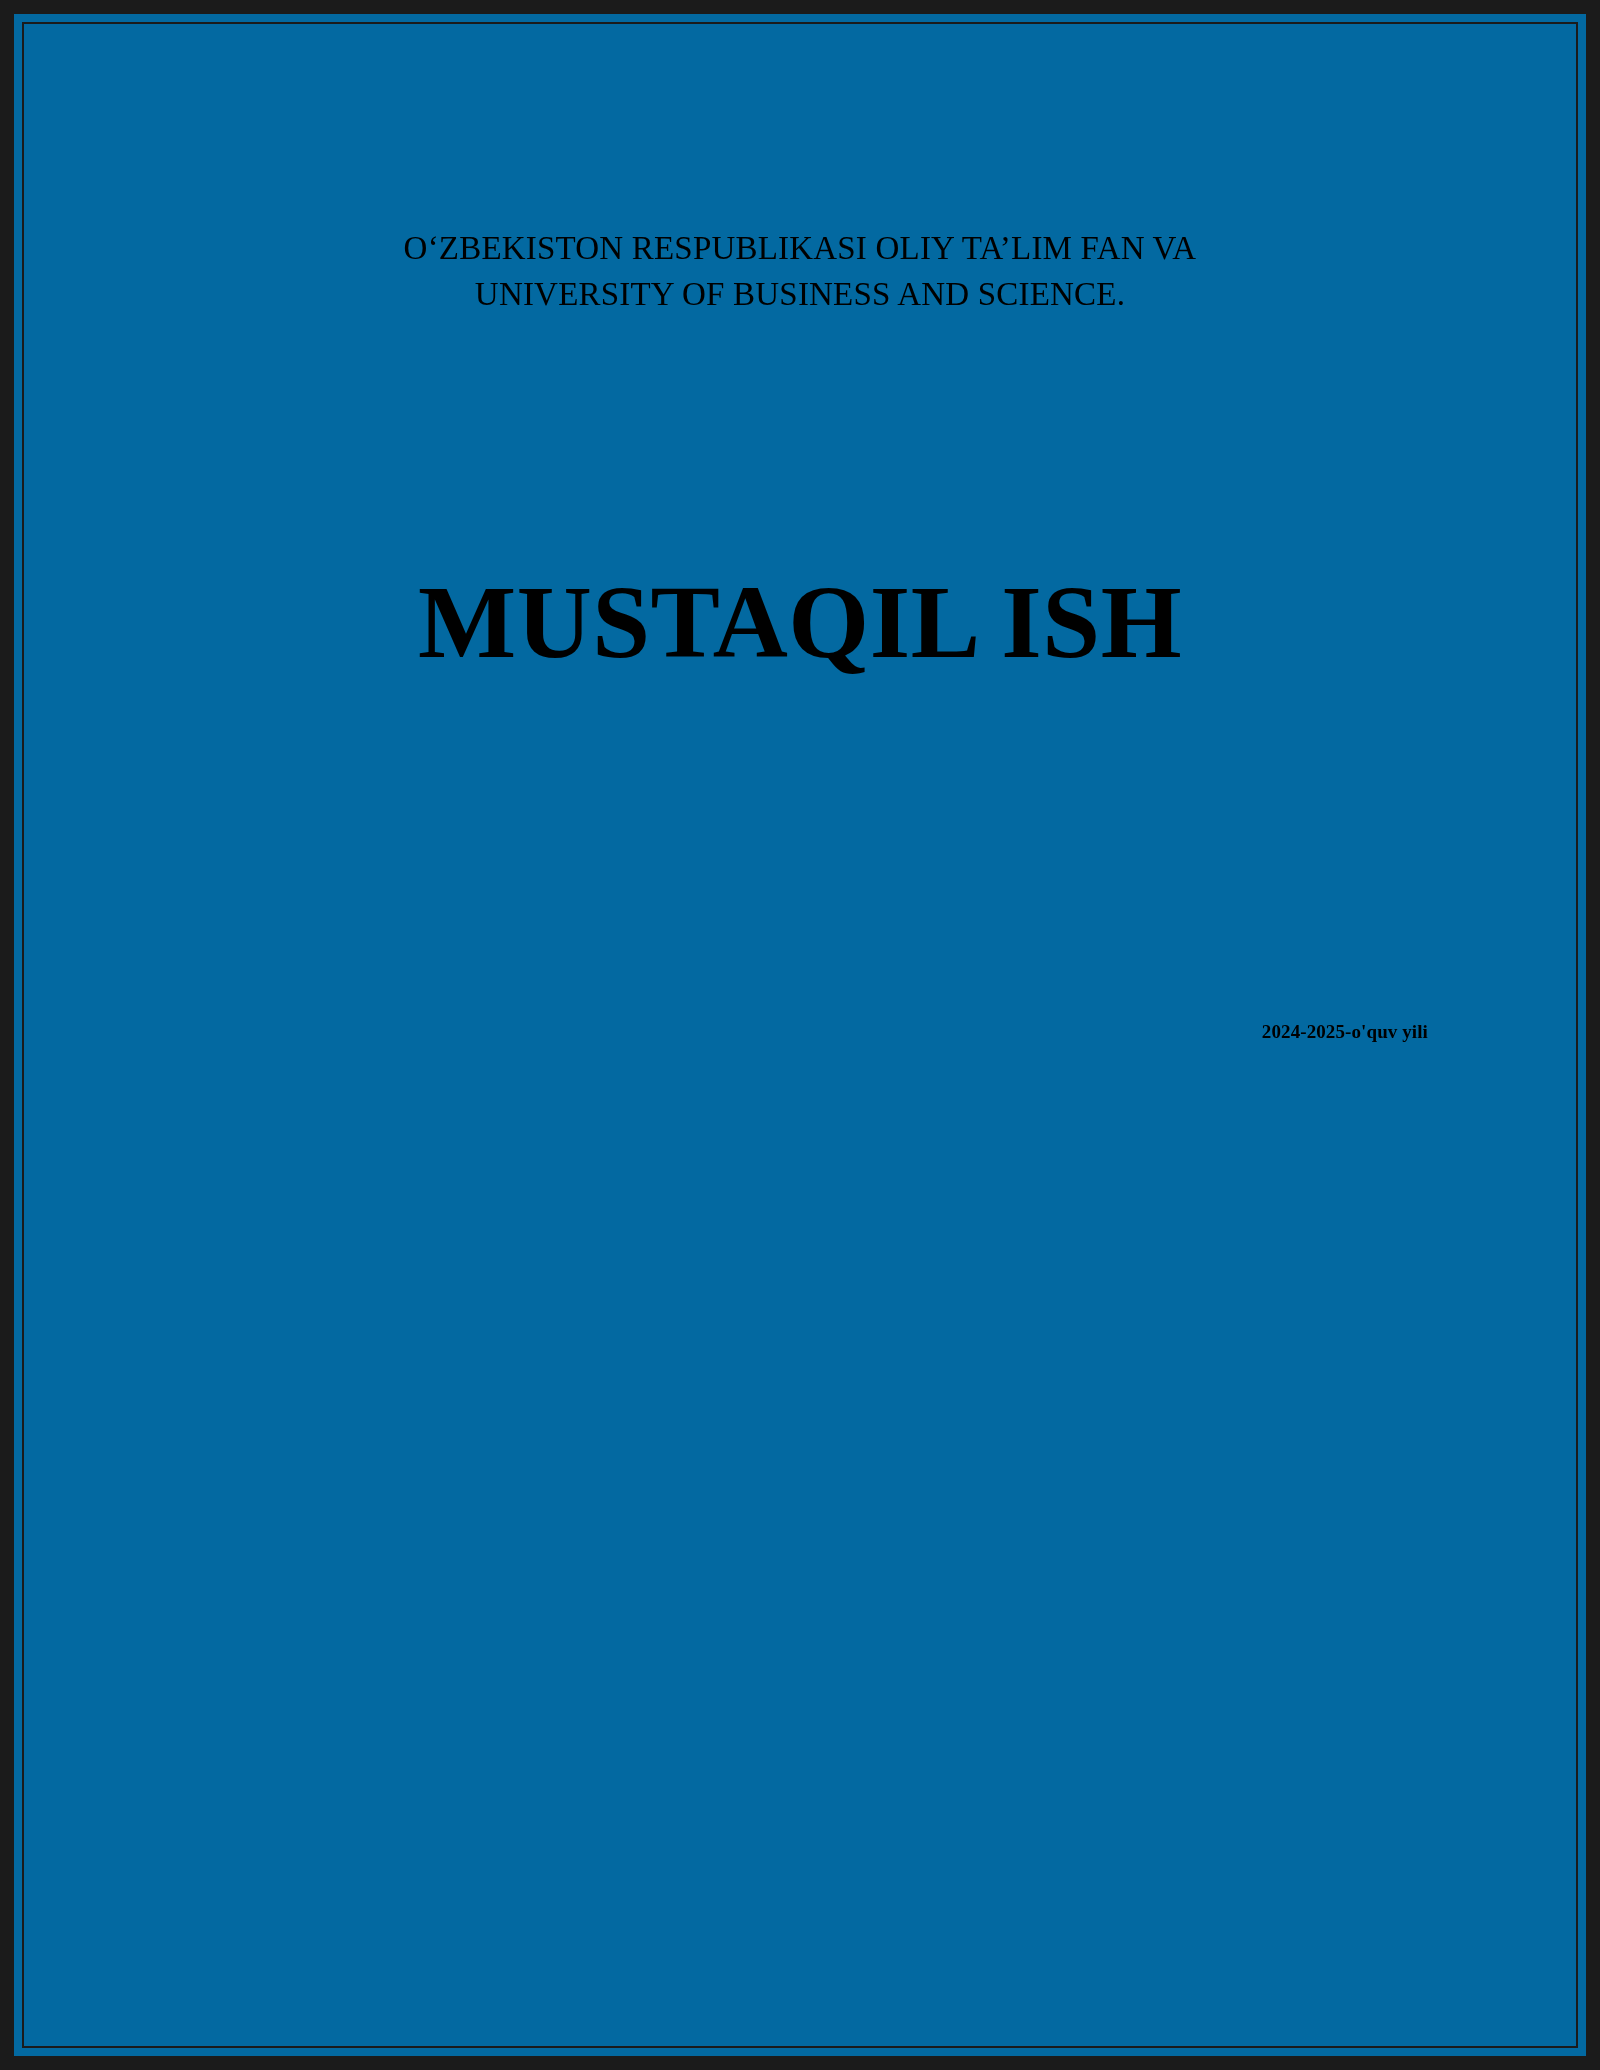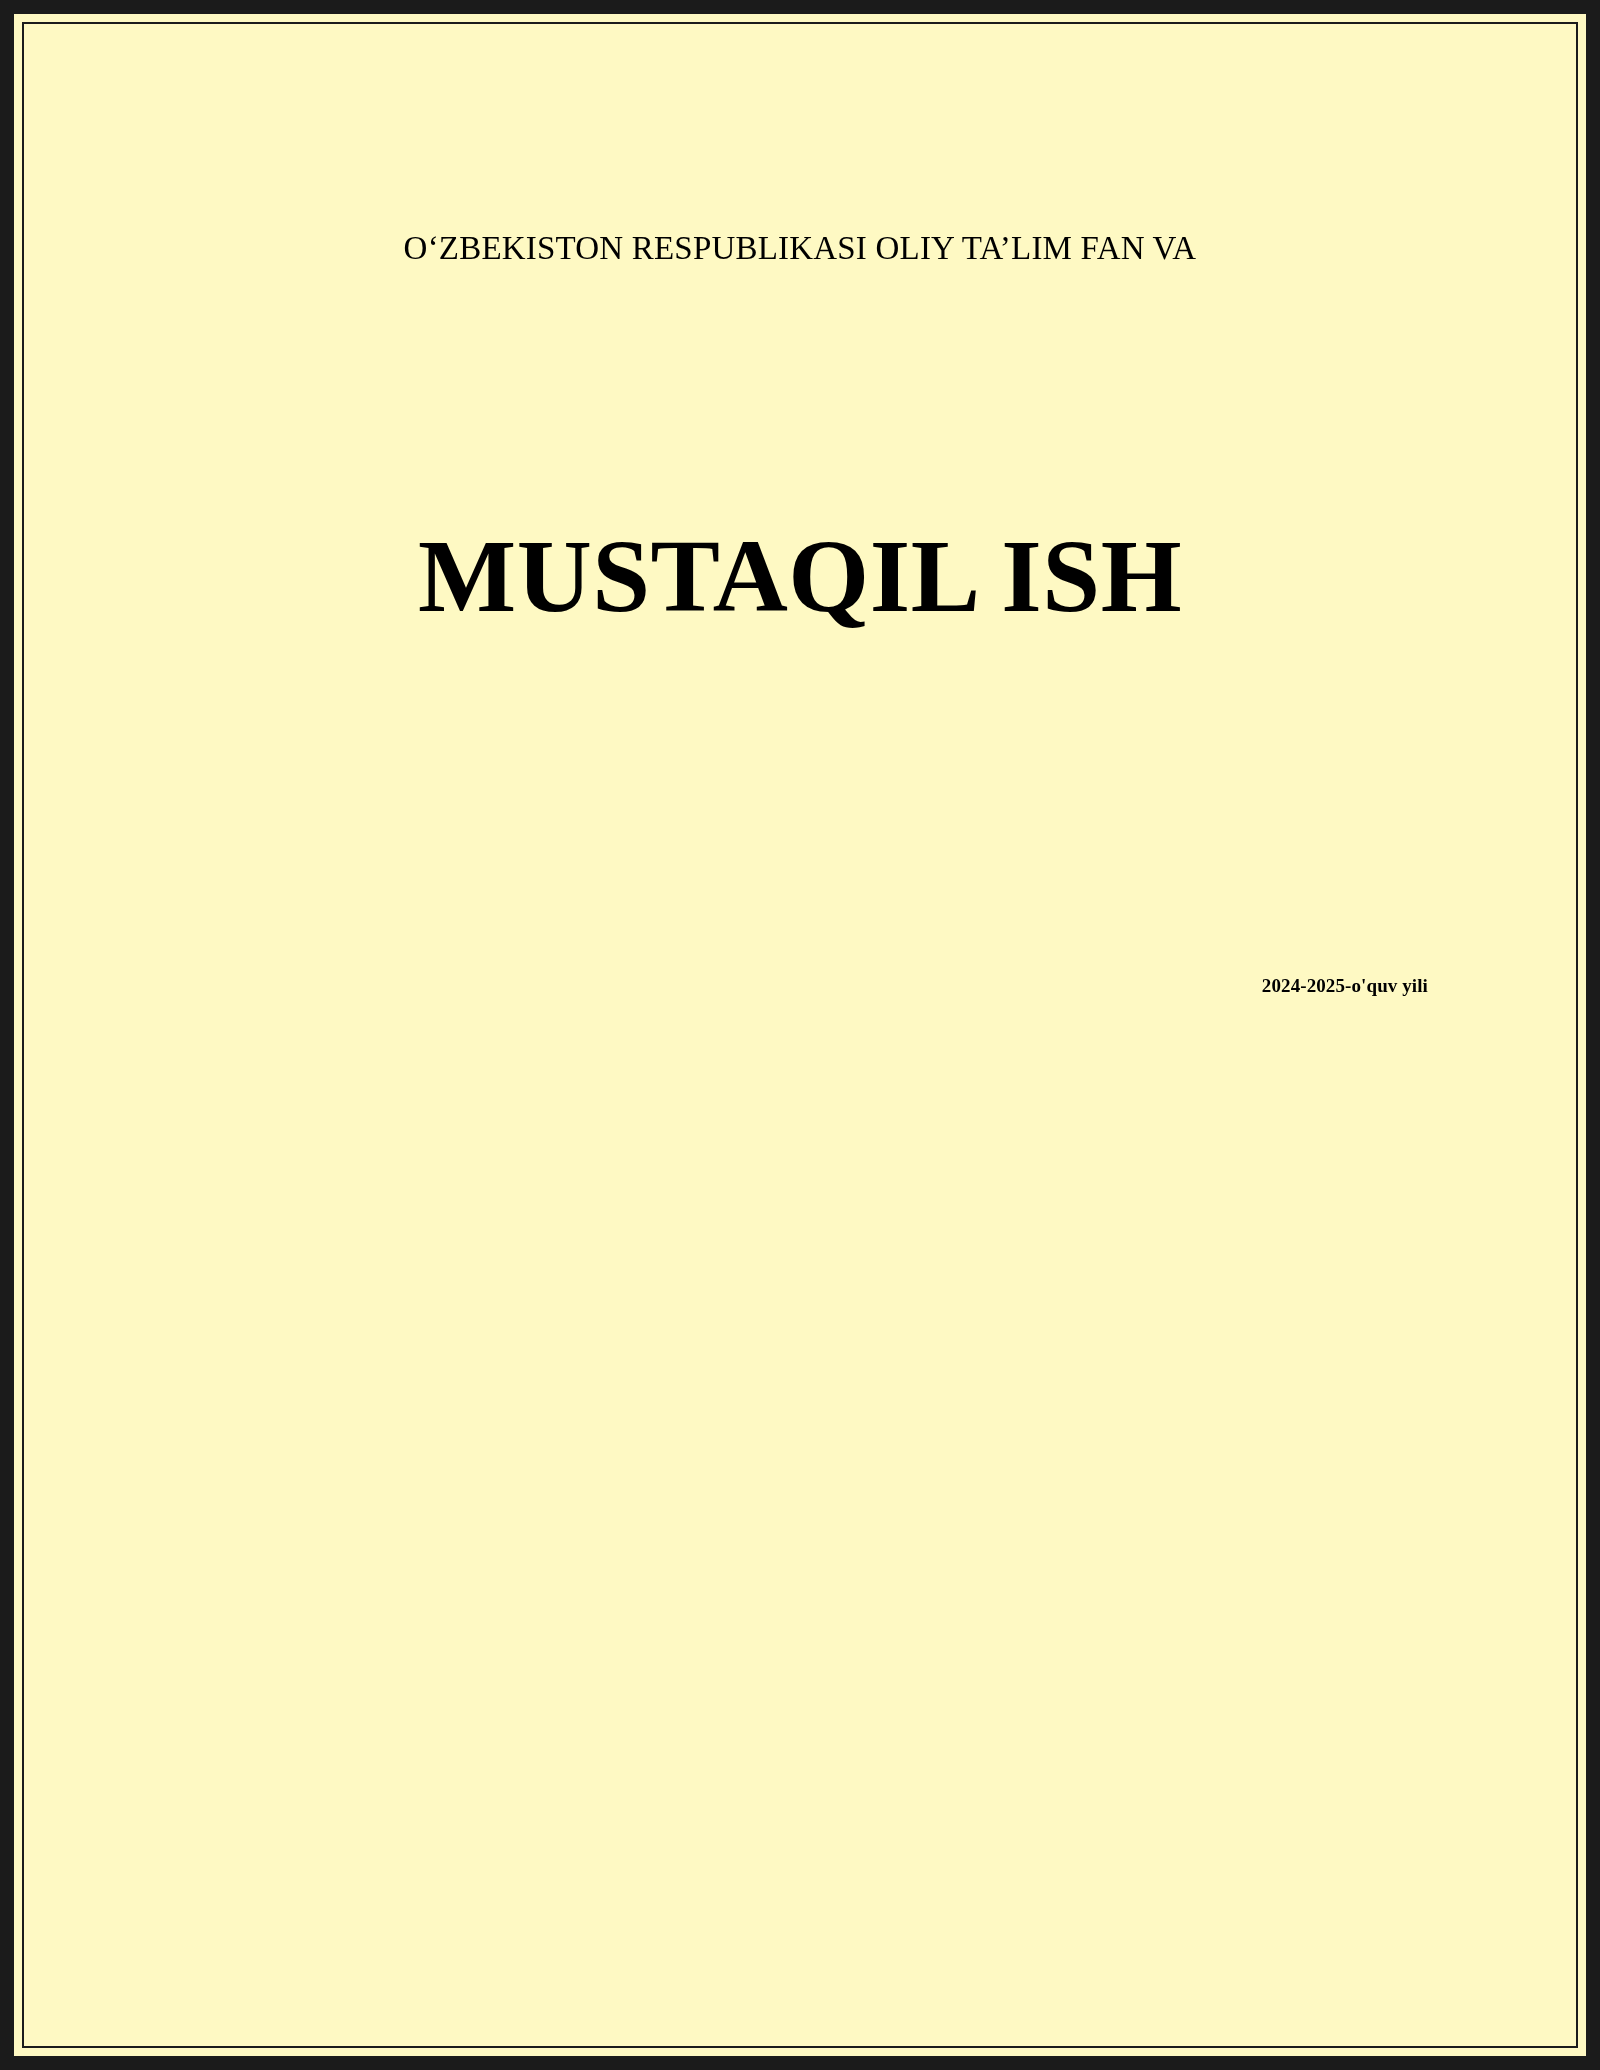--- a/index.html
+++ b/index.html
@@ -4,21 +4,21 @@
 <style>
   html, body {
     margin: 0;
     padding: 0;
     background: #ffffff;
   }
   .page {
     position: relative;
     width: 1600px;
     height: 2070px;
-    background: #fef9c3;
+    background: #0369a1;
     box-sizing: border-box;
     font-family: "Liberation Serif", serif;
     color: #000000;
     overflow: hidden;
   }
   
   .page-frame {
     position: absolute;
     left: 0;
     top: 0;
@@ -99,20 +99,21 @@
 
 <div class="page">
 
   <div class="page-frame"></div>
   <div class="inner-rule"></div>
 
   <div class="content">
 
     <div class="ministry-block">
       <span class="ministry-line">O‘ZBEKISTON RESPUBLIKASI OLIY TA’LIM FAN VA</span>
+      <span class="university-line">UNIVERSITY OF BUSINESS AND SCIENCE.</span>
     </div>
 
     <div class="doc-title">MUSTAQIL ISH</div>
 
 
     <div class="year-line">2024-2025-o'quv yili</div>
 
   </div>
 </div>
 

